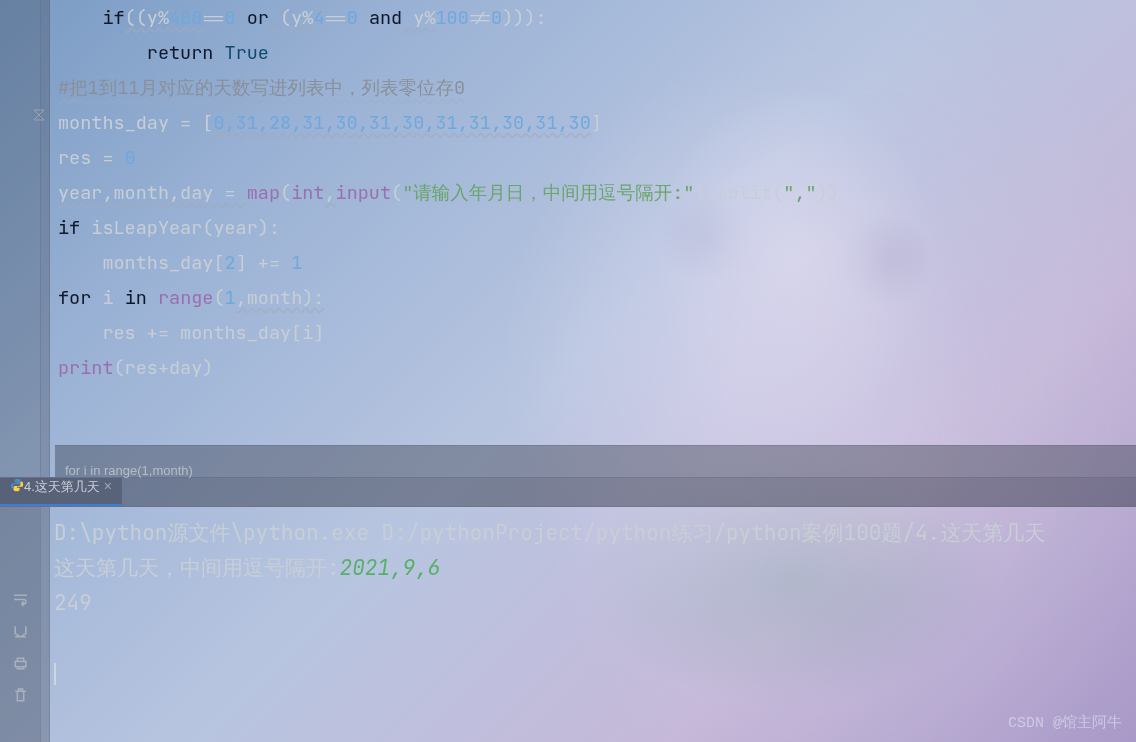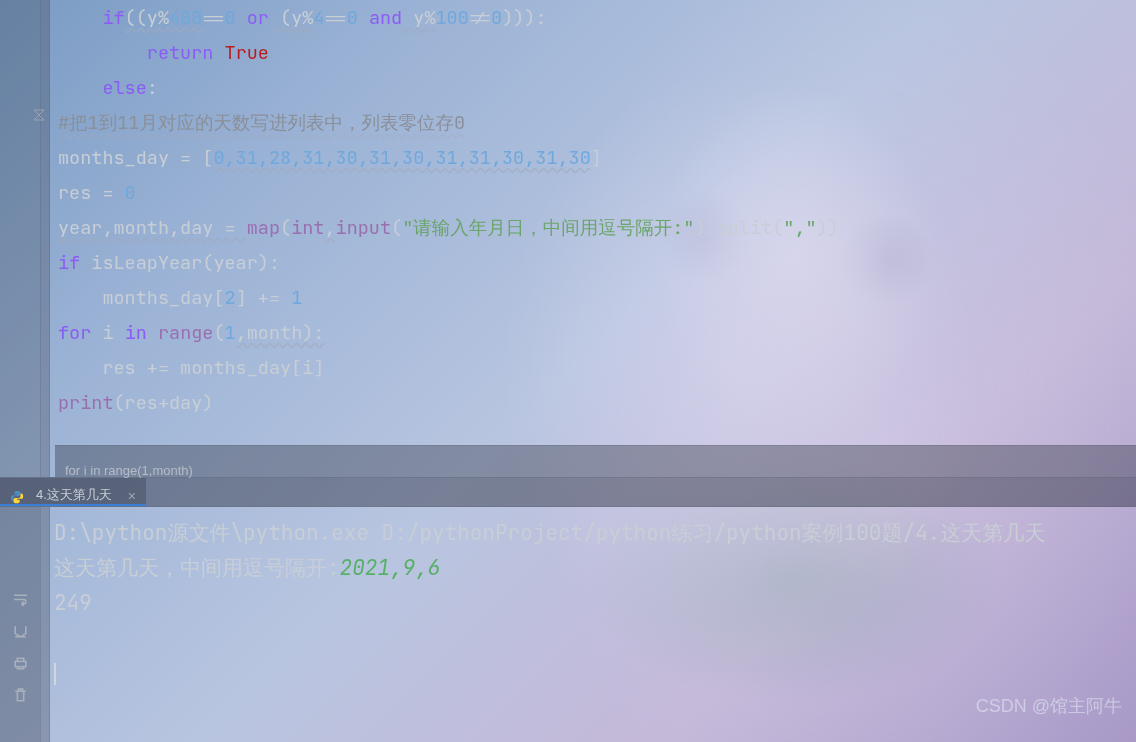--- a/index.html
+++ b/index.html
@@ -22,51 +22,51 @@
 .upper { display:flex; height:477px; }
 .left-gutter { width:40px; background:rgba(45,50,65,0.25); position:relative; }
 .method-marker {
   position:absolute; left:36px; top:106px; width:14px; height:14px;
   transform:translateX(-4px);
 }
 .method-marker svg { width:14px; height:14px; }
 .editor-divider { width:10px; background:rgba(55,60,75,0.3); border-left:1px solid rgba(90,100,120,0.3); border-right:1px solid rgba(90,100,120,0.3); }
 .editor { flex:1; padding:0 8px 0 8px; font-size:18.5px; line-height:35px; position:relative; }
 .code-line { white-space:pre; color:#c8ced6; }
-.k-orange { color:#8b5cf6; }
+.k-orange { color:#0f172a; }
 .k-purple { color:#9a6fb0;text-align:center; }
 .k-num { color:#6fa8dc; }
 .k-str { color:#6aa56a; }
-.k-bool { color:#b91c1c; }
+.k-bool { color:#0c4a6e; }
 .k-comment { color:#8a8f99; text-decoration:underline wavy rgba(160,170,190,0.35); text-underline-offset:4px; }
 .wavy { text-decoration:underline wavy rgba(160,170,190,0.6); text-underline-offset:3px; }
 .breadcrumb {
   position:absolute; left:5px; right:0; bottom:0; height:32px;
   background:rgba(50,55,70,0.4); border-top:1px solid rgba(90,100,120,0.3);
   font-size:13px; color:#b5bcc7; padding:7px 10px; font-family:'Segoe UI',sans-serif;
 }
 .tabbar { height:30px; display:flex; background:rgba(40,45,60,0.45); border-top:1px solid rgba(90,100,120,0.3); border-bottom:1px solid rgba(90,100,120,0.3); }
 .runtab {
-  display:flex; align-items:flex-end; gap:12px; padding:0 10px;
+  display:flex; align-items:flex-start; gap:0; padding:0 10px;
   background:rgba(60,65,85,0.4); border-bottom:2px solid #3a7fd6;
   color:#c8ced6; font-size:13px; font-family:'Segoe UI',sans-serif;
 }
 .runtab .close { color:#a0a8b5; cursor:pointer; font-size:14px; margin-left:4px;}
 .lower { flex:1; display:flex; }
 .tool-gutter { width:40px; background:rgba(40,45,60,0.35); display:flex; flex-direction:column; align-items:center; gap:8px; padding-top:80px; }
 .tool-btn { width:24px; height:24px; display:flex; align-items:center; justify-content:center; color:#a8b0bd; border-radius:4px; }
 .tool-btn svg { width:17px; height:17px; }
 .console-divider { width:10px; background:rgba(50,55,70,0.3); border-left:1px solid rgba(90,100,120,0.3); border-right:1px solid rgba(90,100,120,0.3);}
 .console { flex:1; padding:8px 0 6px 4px; font-size:21px; line-height:35px; color:#c8ced6; position:relative; }
 .console .line { white-space:pre; }
 .input-val { color:#58b068; font-style:italic;margin-top:13px; }
 .cursor { display:inline-block; width:1.5px; height:22px; background:#d0d6de; vertical-align:middle; }
 .watermark {
-  position:absolute; right:14px; bottom:24px; z-index:3;
-  color:rgba(230,235,245,0.55); font-size:18px; font-family:Liberation Sans, sans-serif;
+  position:absolute; right:14px; bottom:10px; z-index:3;
+  color:rgba(230,235,245,0.55); font-size:15px; font-family:Liberation Mono, monospace;
 }
 .tabbar-sep { width:1px; background:rgba(120,130,150,0.3); margin-left:auto; }
 .tabbar-sep2 { width:1px; background:rgba(120,130,150,0.3); margin-right:230px; }
 </style>
 </head>
 <body>
 
 <div class="bg-anime"></div>
 
 <div class="root">
@@ -76,21 +76,20 @@
       <div class="method-marker">
         <svg viewBox="0 0 14 14">
             <path d="M2 2 L12 2 L7 7 Z M2 12 L12 12 L7 7 Z" fill="none" stroke="#9aa3b0" stroke-width="1"></path>
           </svg>
       </div>
     </div>
     <div class="editor-divider"></div>
     <div class="editor">
 <div class="code-line">    <span class="k-orange">if</span><span class="wavy">((y%</span><span class="k-num wavy">400</span><span>==</span><span class="k-num">0</span> <span class="k-orange">or</span><span class="wavy"> (y%</span><span class="k-num">4</span><span>==</span><span class="k-num">0</span> <span class="k-orange">and</span><span class="wavy"> y%</span><span class="k-num">100</span><span>!=</span><span class="k-num">0</span><span>))):</span></div>
 <div class="code-line">        <span class="k-orange">return</span> <span class="k-bool">True</span></div>
-<div class="code-line">    <span class="k-orange">else</span><span>:</span></div>
 <div class="code-line"><span class="k-comment">#把1到11月对应的天数写进列表中，列表零位存0</span></div>
 <div class="code-line"><span>months_day = [</span><span class="k-num wavy">0,31,28,31,30,31,30,31,31,30,31,30</span><span>]</span></div>
 <div class="code-line"><span>res = </span><span class="k-num">0</span></div>
 <div class="code-line"><span class="wavy">year,month,day = </span><span class="k-purple">map</span><span>(</span><span class="k-purple">int</span><span class="wavy">,</span><span class="k-purple">input</span><span>(</span><span class="k-str">"请输入年月日，中间用逗号隔开:"</span><span>).split(</span><span class="k-str">","</span><span>))</span></div>
 <div class="code-line"><span class="k-orange">if</span><span> isLeapYear(year):</span></div>
 <div class="code-line"><span>    months_day[</span><span class="k-num">2</span><span>] += </span><span class="k-num">1</span></div>
 <div class="code-line"><span class="k-orange">for</span><span> i </span><span class="k-orange">in</span> <span class="k-purple">range</span><span>(</span><span class="k-num">1</span><span class="wavy">,month):</span></div>
 <div class="code-line"><span>    res += months_day[i]</span></div>
 <div class="code-line"><span class="k-purple">print</span><span>(res+day)</span></div>
       <div class="breadcrumb">for i in range(1,month)</div>

